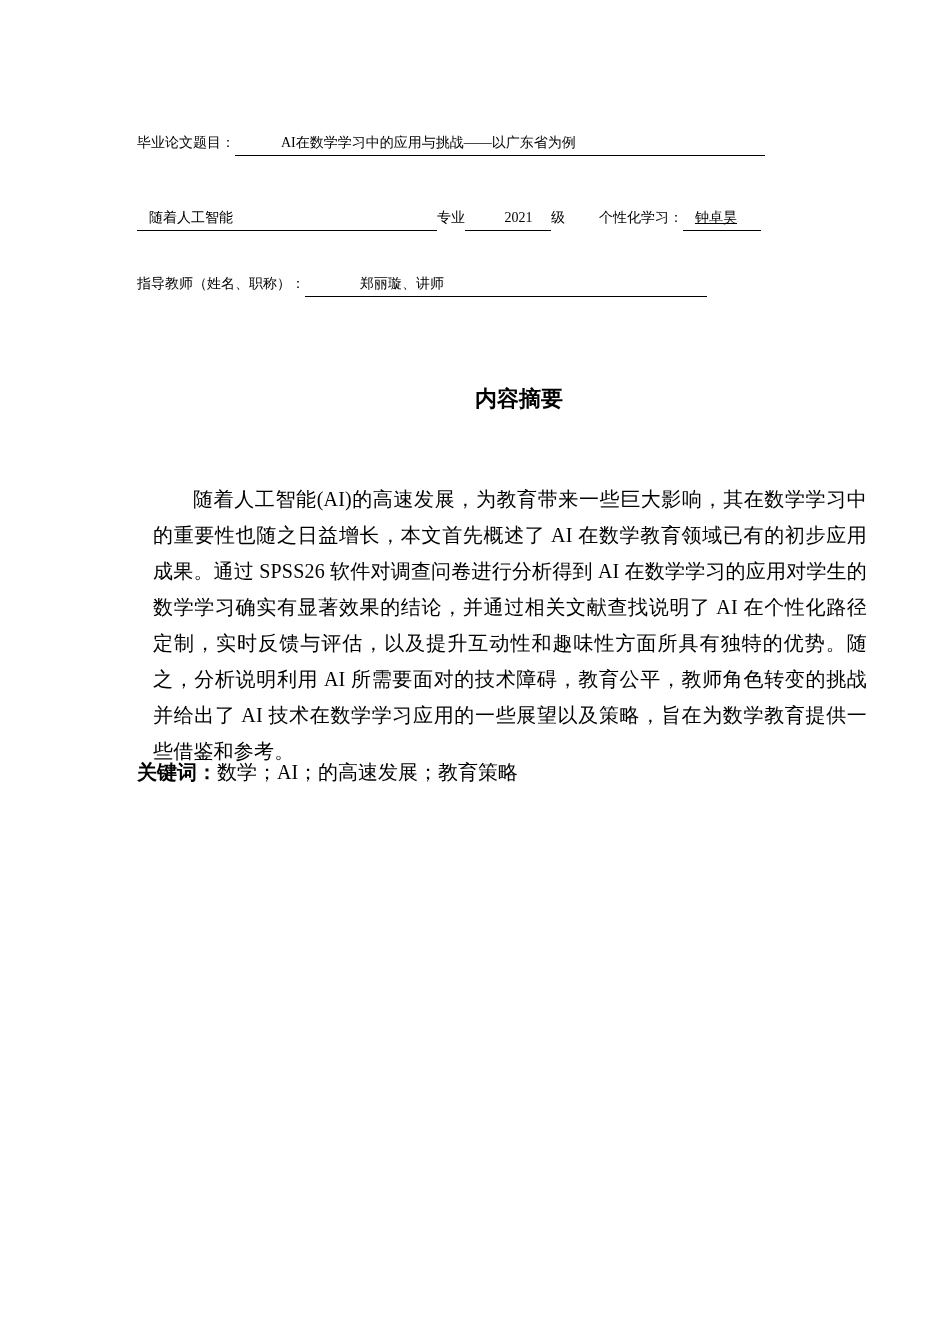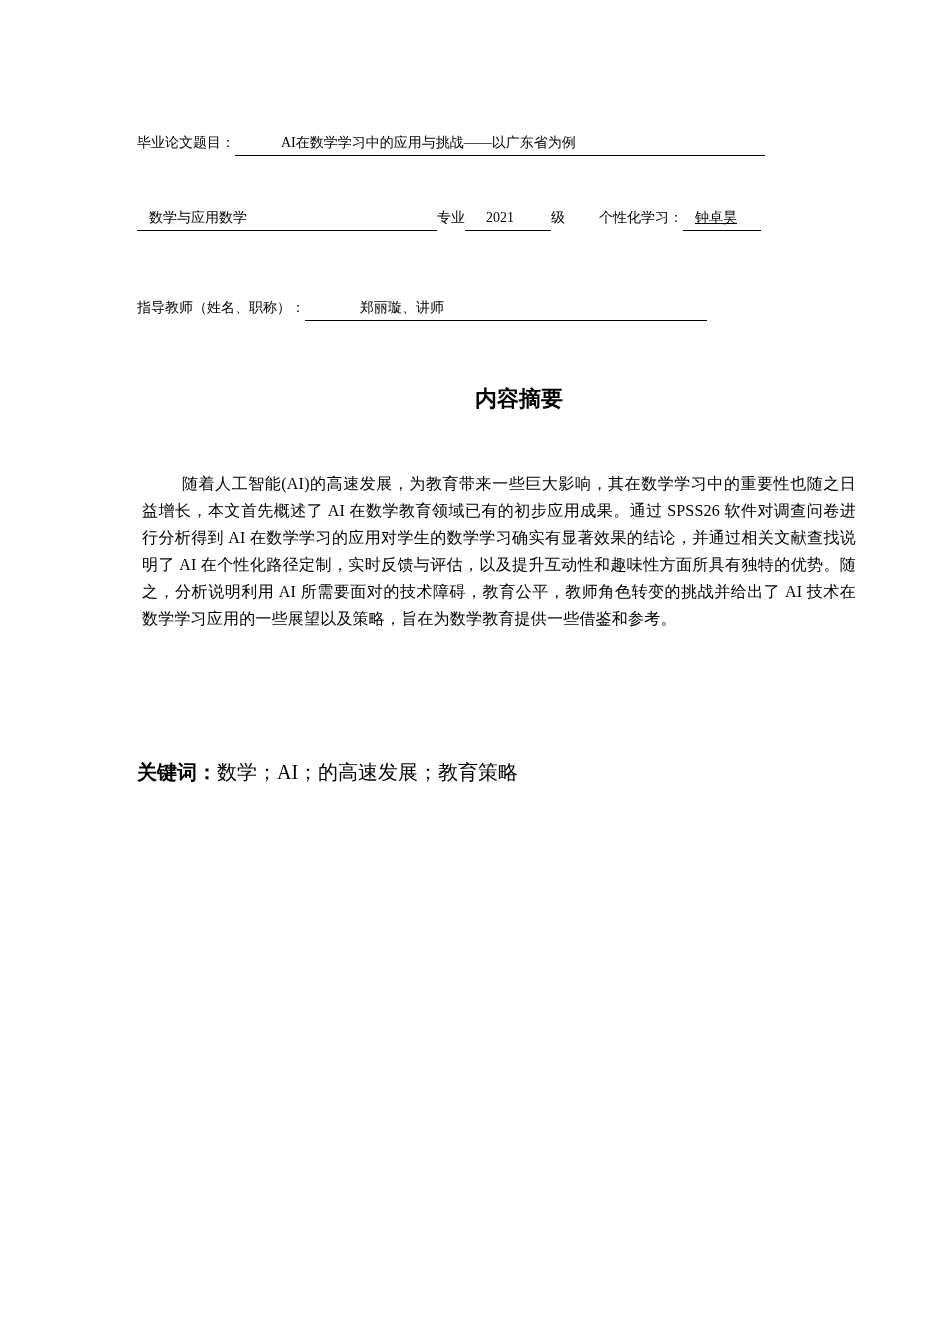--- a/index.html
+++ b/index.html
@@ -2,43 +2,43 @@
 <html><head>
 <meta charset="utf-8">
 <style>
   html, body { margin: 0; padding: 0; background: #ffffff; }
   body { width: 950px; height: 1344px; position: relative; overflow: hidden;
          font-family: "Liberation Serif", "DejaVu Serif", serif; color: #000; }
   .line { position: absolute; left: 137px; font-size: 14px; line-height: 28px; white-space: nowrap; }
   .u { display: inline-block; border-bottom: 1.3px solid #000; line-height: 24px; vertical-align: baseline; }
   #title-line { top: 129px; }
   #major-line { top: 204px; }
-  #advisor-line { top: 294px; }
+  #advisor-line { top: 270px; }
   .title-field { width: 530px; padding-left: 46px; box-sizing: border-box; }
   .major-field { width: 300px; padding-left: 12px; box-sizing: border-box; }
-  .year-field { width: 86px; padding-left: 21px; box-sizing: border-box; }
+  .year-field { width: 86px; padding-left: 21px; box-sizing: border-box; text-align: center; }
   .name-field { width: 78px; padding-left: 12px; box-sizing: border-box; text-decoration: underline; }
   .advisor-field { width: 402px; padding-left: 55px; box-sizing: border-box; }
   .gap-md { display: inline-block; width: 34px; }
   #abstract-heading { position: absolute; top: 384px; left: 0; width: 1038px; text-align: center;
          font-family: "DejaVu Sans", "Liberation Sans", sans-serif; font-weight: bold; font-size: 22px; line-height: 30px; }
-  #abstract-body { position: absolute; top: 465px; left: 137px; width: 714px; font-size: 16px;
-         line-height: 27px; text-align: justify; text-indent: 40px; margin: 5px; letter-spacing: 0.2px; }
+  #abstract-body { position: absolute; top: 465px; left: 137px; width: 714px; font-size: 20px;
+         line-height: 36px; text-align: justify; text-indent: 40px; margin: 16px; letter-spacing: 0.2px; }
   #keywords-line { position: absolute; top: 758px; left: 137px; font-size: 20px; line-height: 28px; white-space: nowrap; }
   .kw-label { font-family: "DejaVu Sans", "Liberation Sans", sans-serif; font-weight: bold; margin-top: 36px; }
 </style>
 </head>
 <body>
 
 <div id="title-line" class="line">
   <span>毕业论文题目：</span><span class="u title-field">AI在数学学习中的应用与挑战——以广东省为例</span>
 </div>
 
 <div id="major-line" class="line">
-  <span class="u major-field">数学与应用数学</span><span>专业</span><span class="u year-field">2021</span><span>级</span><span class="gap-md"></span><span>个性化学习：</span><span class="u name-field">钟卓昊</span>
+  <span class="u major-field">随着人工智能</span><span>专业</span><span class="u year-field">2021</span><span>级</span><span class="gap-md"></span><span>个性化学习：</span><span class="u name-field">钟卓昊</span>
 </div>
 
 <div id="advisor-line" class="line">
   <span>指导教师（姓名、职称）：</span><span class="u advisor-field">郑丽璇、讲师</span>
 </div>
 
 <div id="abstract-heading">内容摘要</div>
 
 <p id="abstract-body">随着人工智能(AI)的高速发展，为教育带来一些巨大影响，其在数学学习中的重要性也随之日益增长，本文首先概述了 AI 在数学教育领域已有的初步应用成果。通过 SPSS26 软件对调查问卷进行分析得到 AI 在数学学习的应用对学生的数学学习确实有显著效果的结论，并通过相关文献查找说明了 AI 在个性化路径定制，实时反馈与评估，以及提升互动性和趣味性方面所具有独特的优势。随之，分析说明利用 AI 所需要面对的技术障碍，教育公平，教师角色转变的挑战并给出了 AI 技术在数学学习应用的一些展望以及策略，旨在为数学教育提供一些借鉴和参考。</p>
 

